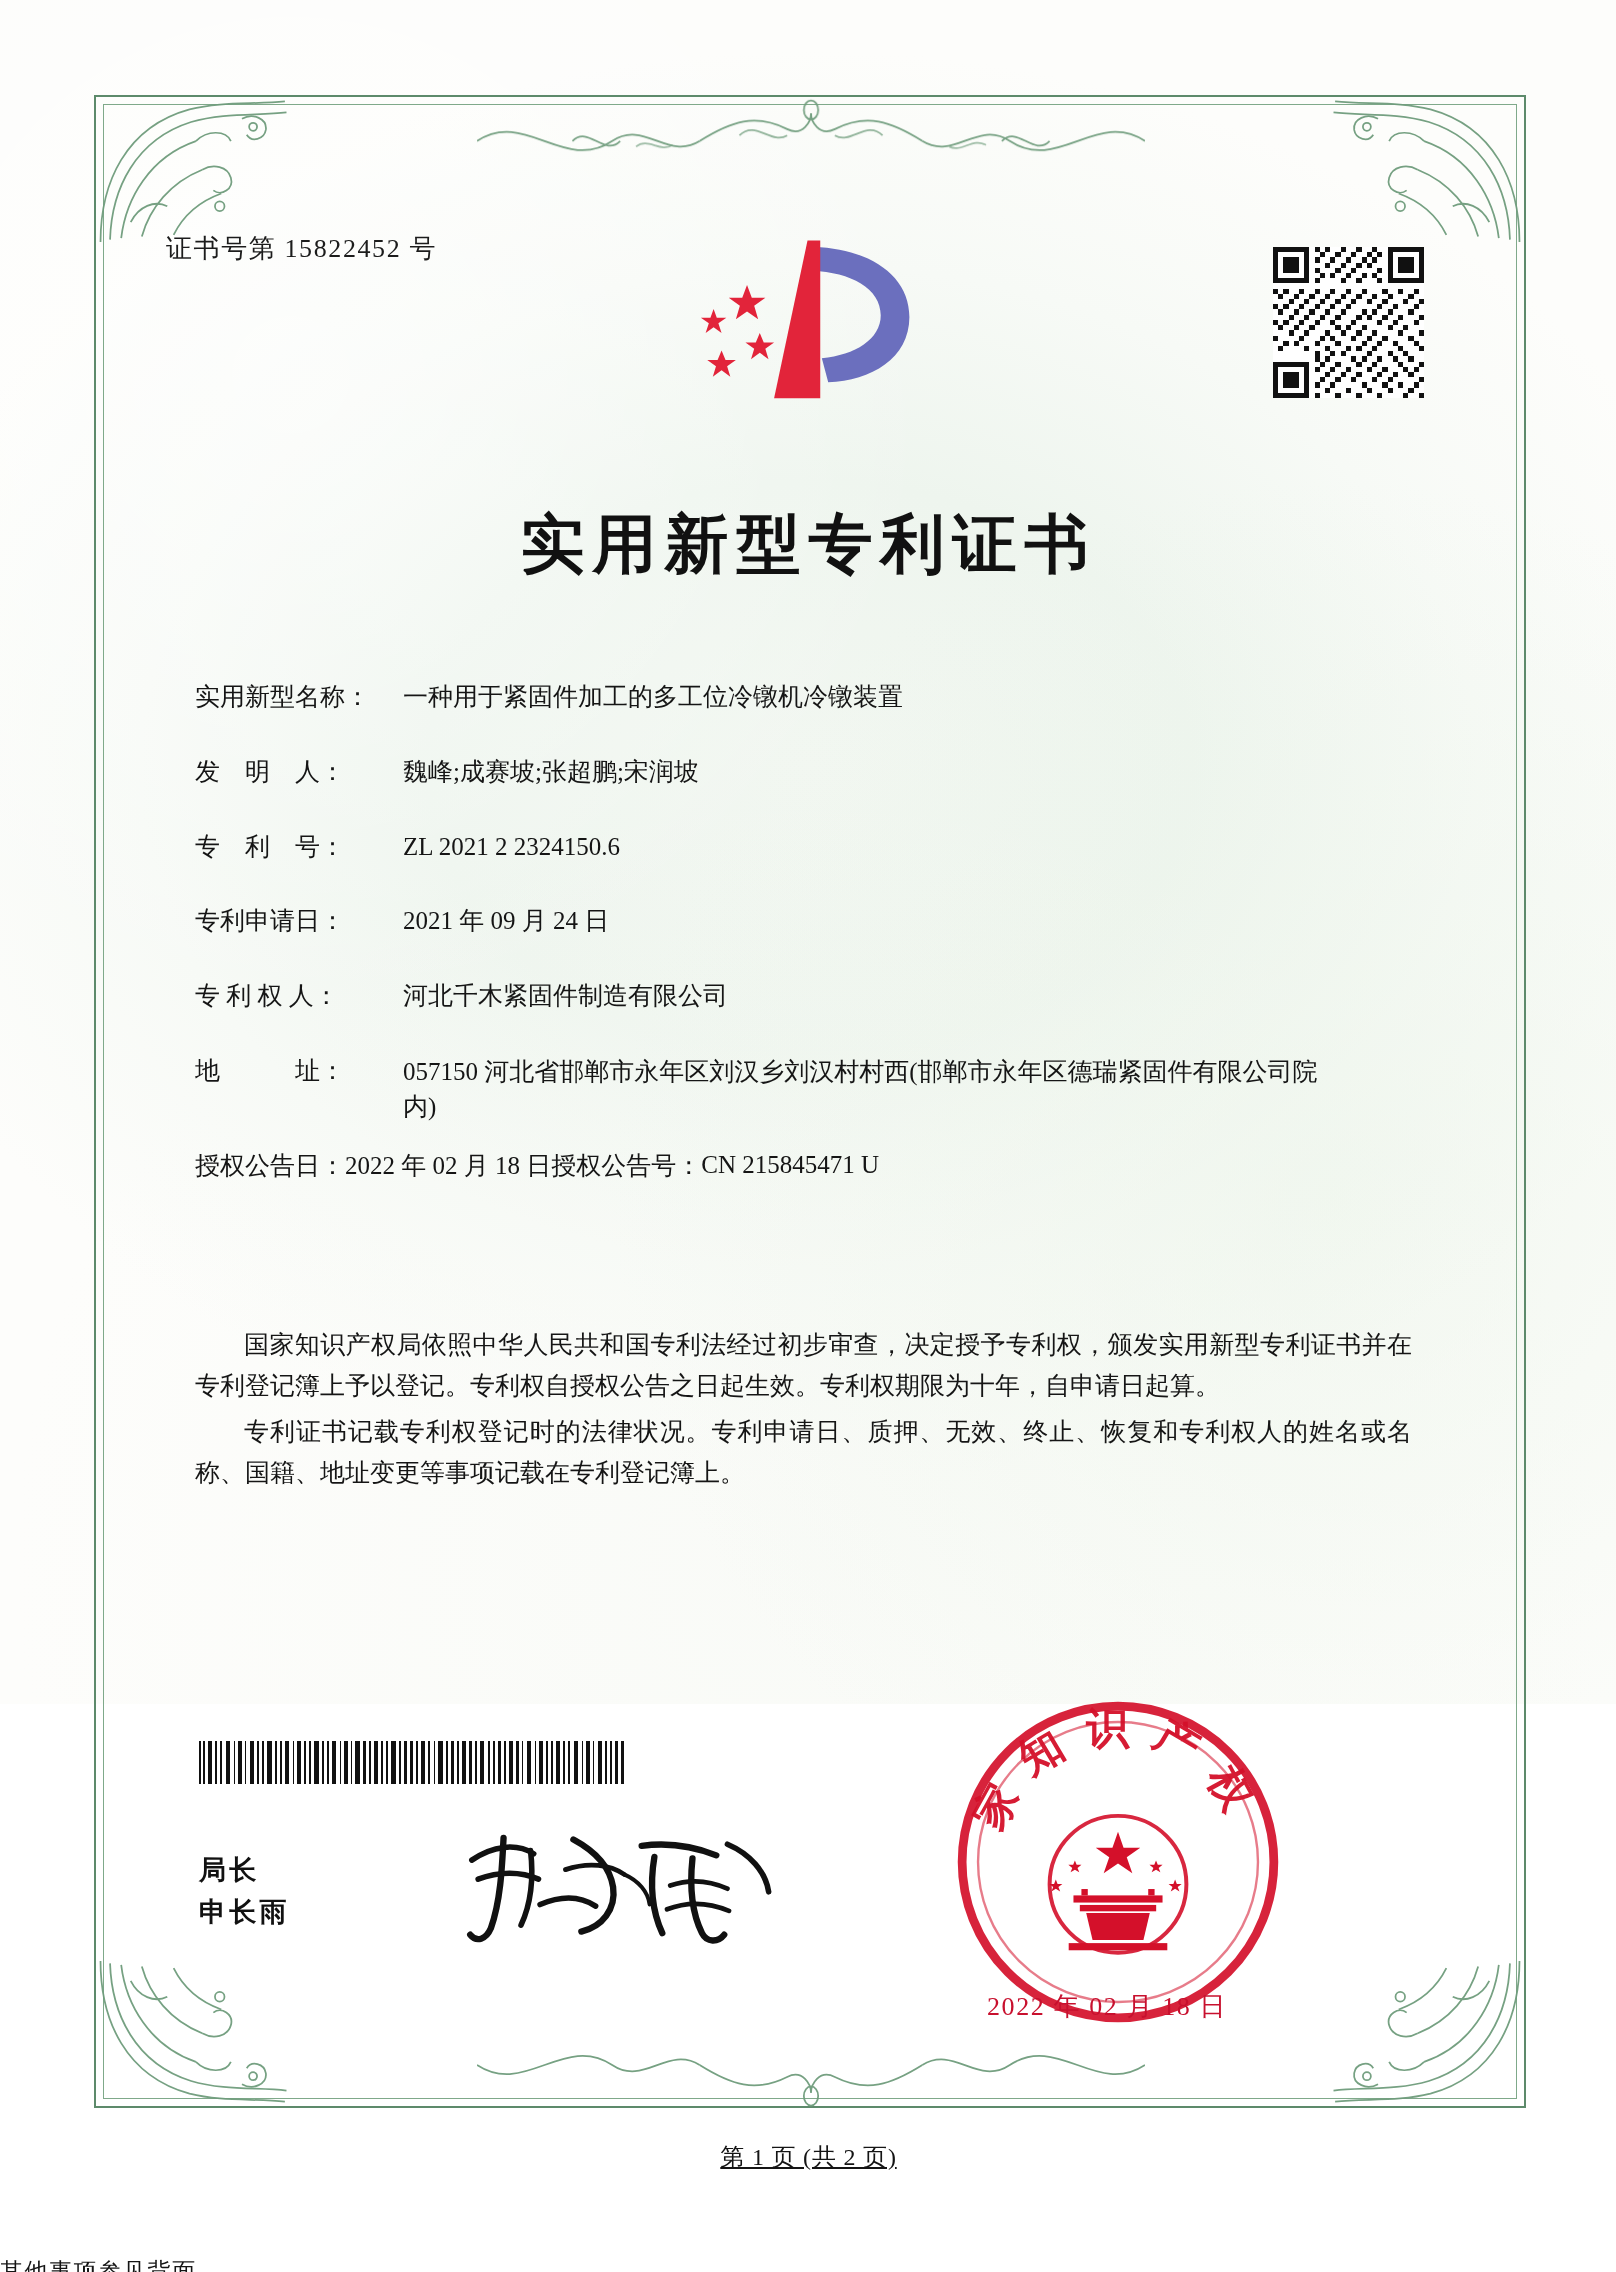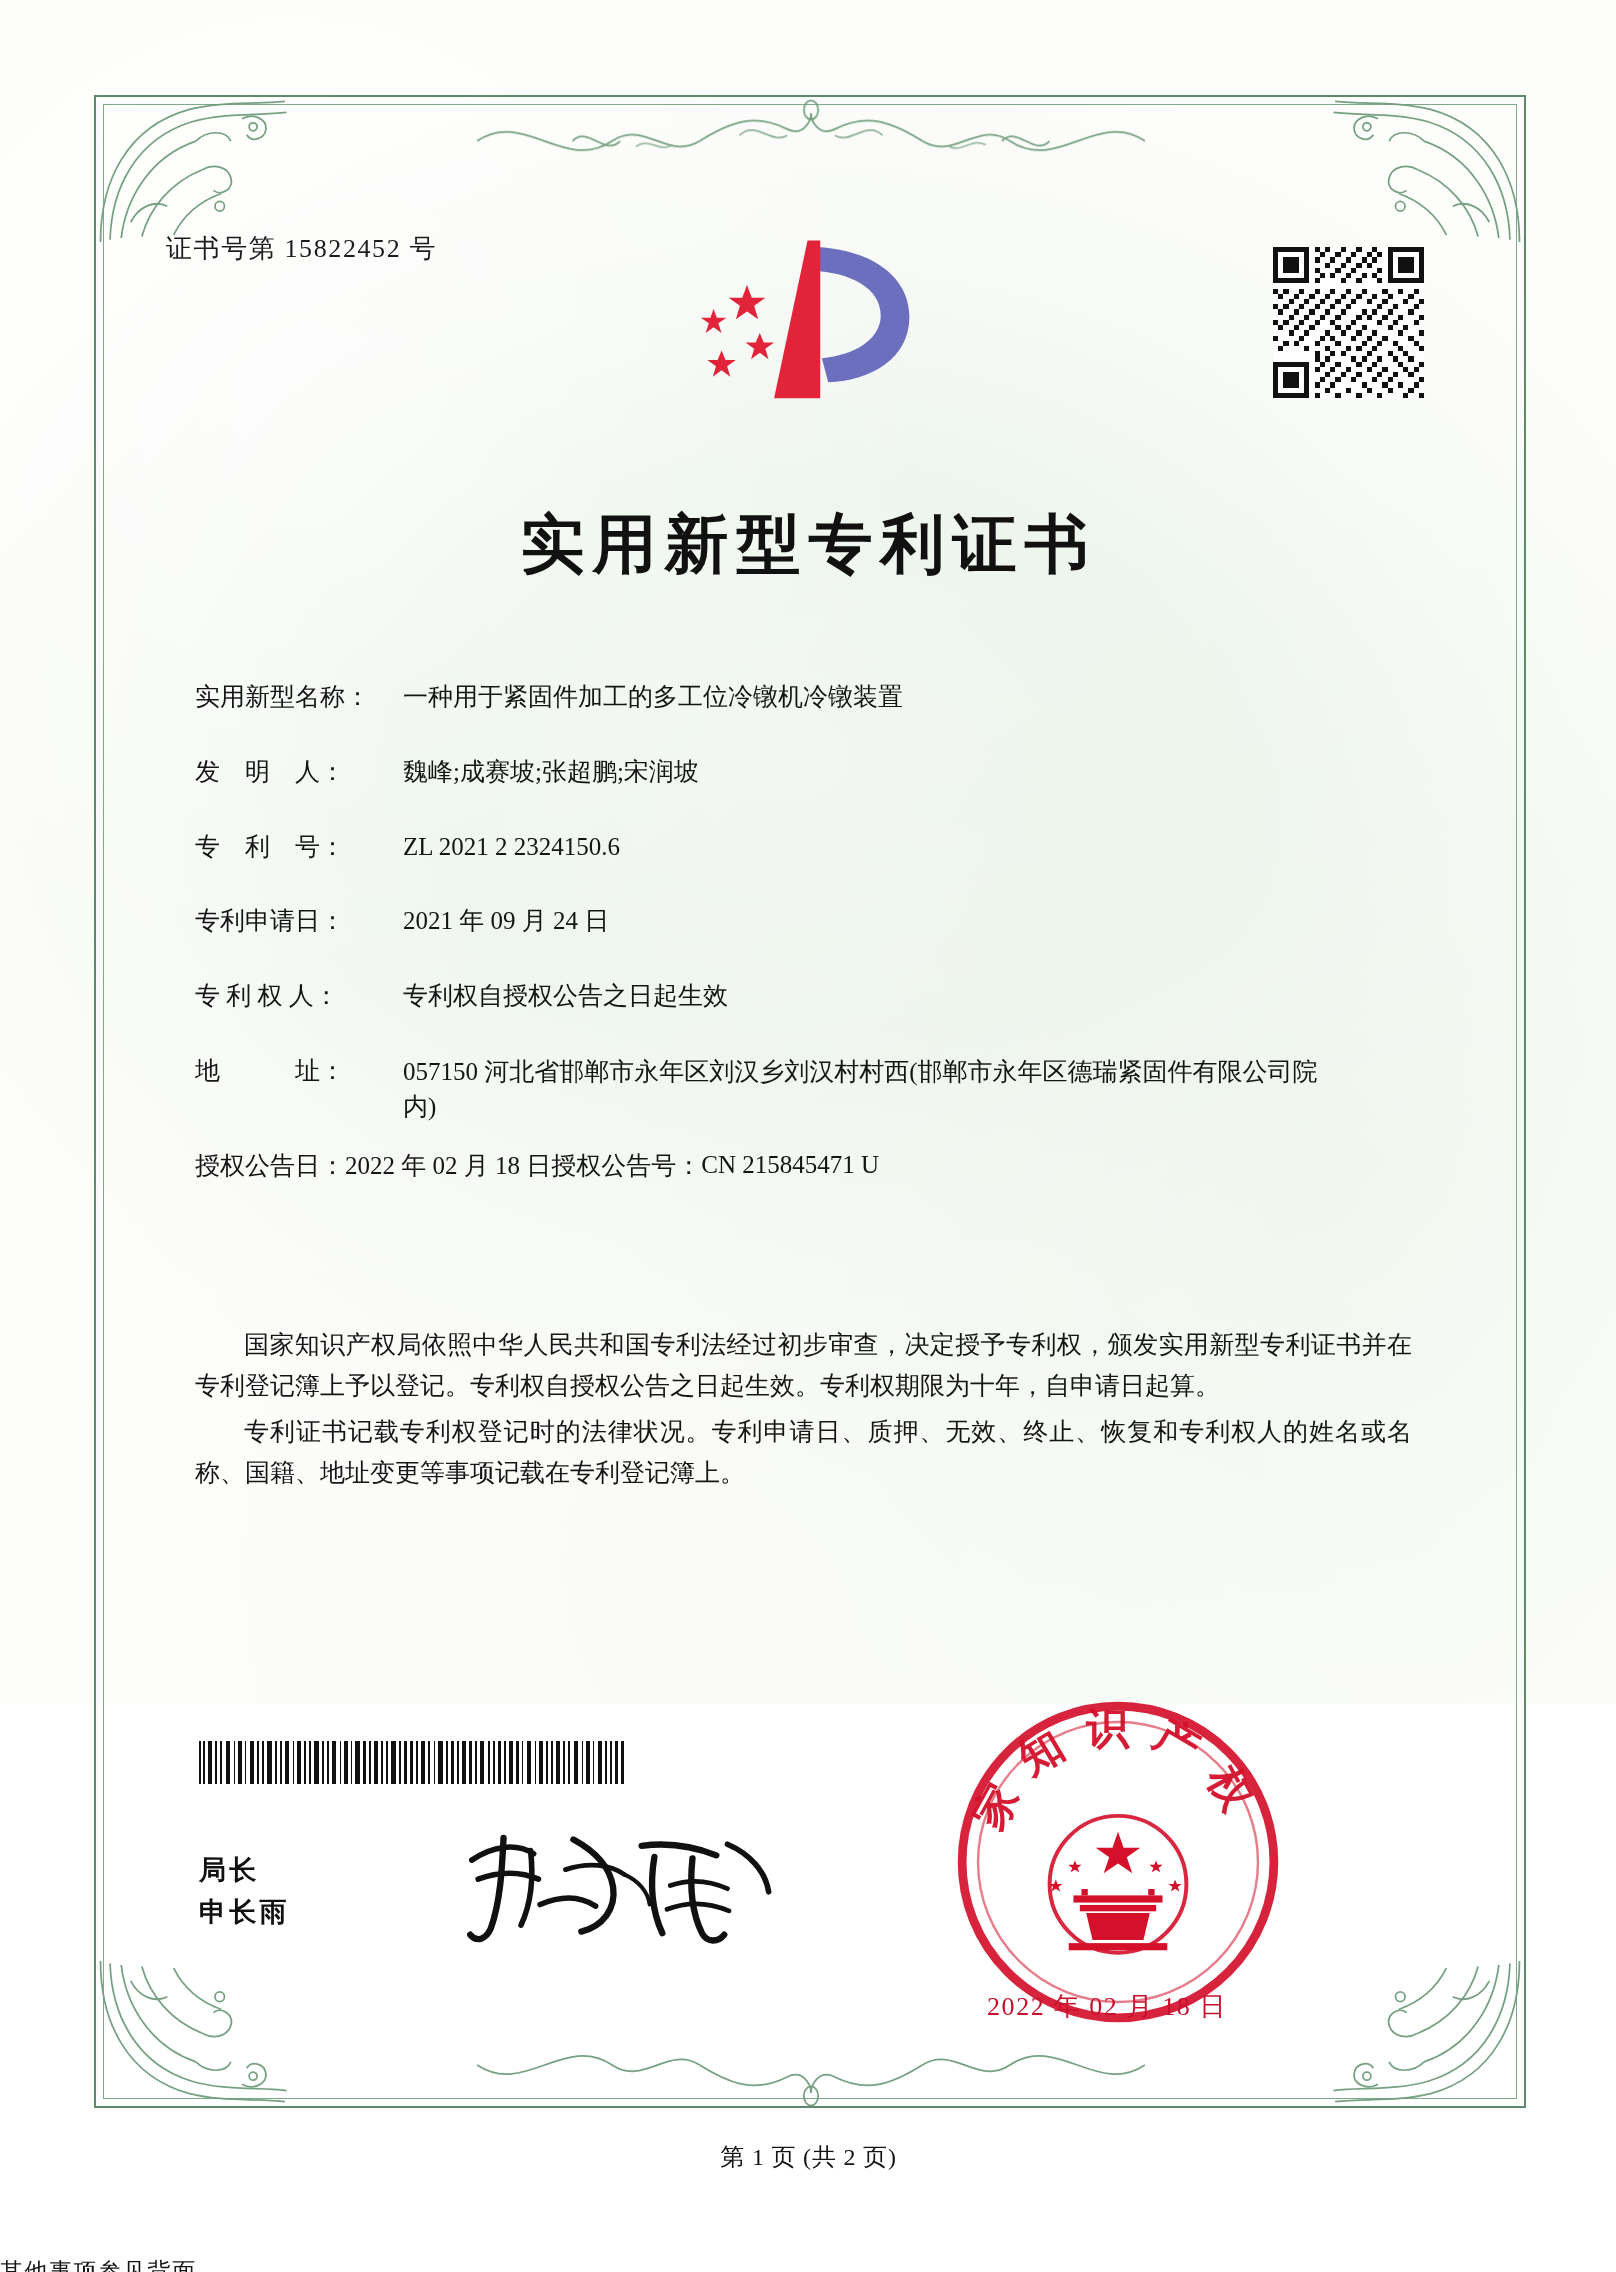--- a/index.html
+++ b/index.html
@@ -230,20 +230,21 @@
 
   
   .page-no {
     position: absolute;
     left: 0; right: 0;
     top: 2141px;
     text-align: center;
     font-size: 24px;
     color: #141414;
     letter-spacing: 0.8px;
+    text-decoration: underline;
   }
   .back-note {
     position: absolute;
     left: 0; right: 0;
     top: 2212px;
     text-align: left;
     font-size: 23px;
     color: #141414;
     letter-spacing: 1.6px;
     margin-top: 44px;
@@ -586,21 +587,21 @@
     <div class="frow">
       <div class="flabel">专　利　号：</div>
       <div class="fvalue">ZL 2021 2 2324150.6</div>
     </div>
     <div class="frow">
       <div class="flabel">专利申请日：</div>
       <div class="fvalue">2021 年 09 月 24 日</div>
     </div>
     <div class="frow">
       <div class="flabel">专 利 权 人：</div>
-      <div class="fvalue">专利权自授权公告之日起生效</div>
+      <div class="fvalue">河北千木紧固件制造有限公司</div>
     </div>
     <div class="frow addr-row">
       <div class="flabel">地　　　址：</div>
       <div class="fvalue addr-value">057150 河北省邯郸市永年区刘汉乡刘汉村村西(邯郸市永年区德瑞紧固件有限公司院内)</div>
     </div>
 
     <div class="dual-row">
       <span class="seg1">授权公告日：</span>
       <span>2022 年 02 月 18 日</span>
       <span class="seg2">授权公告号：</span>

